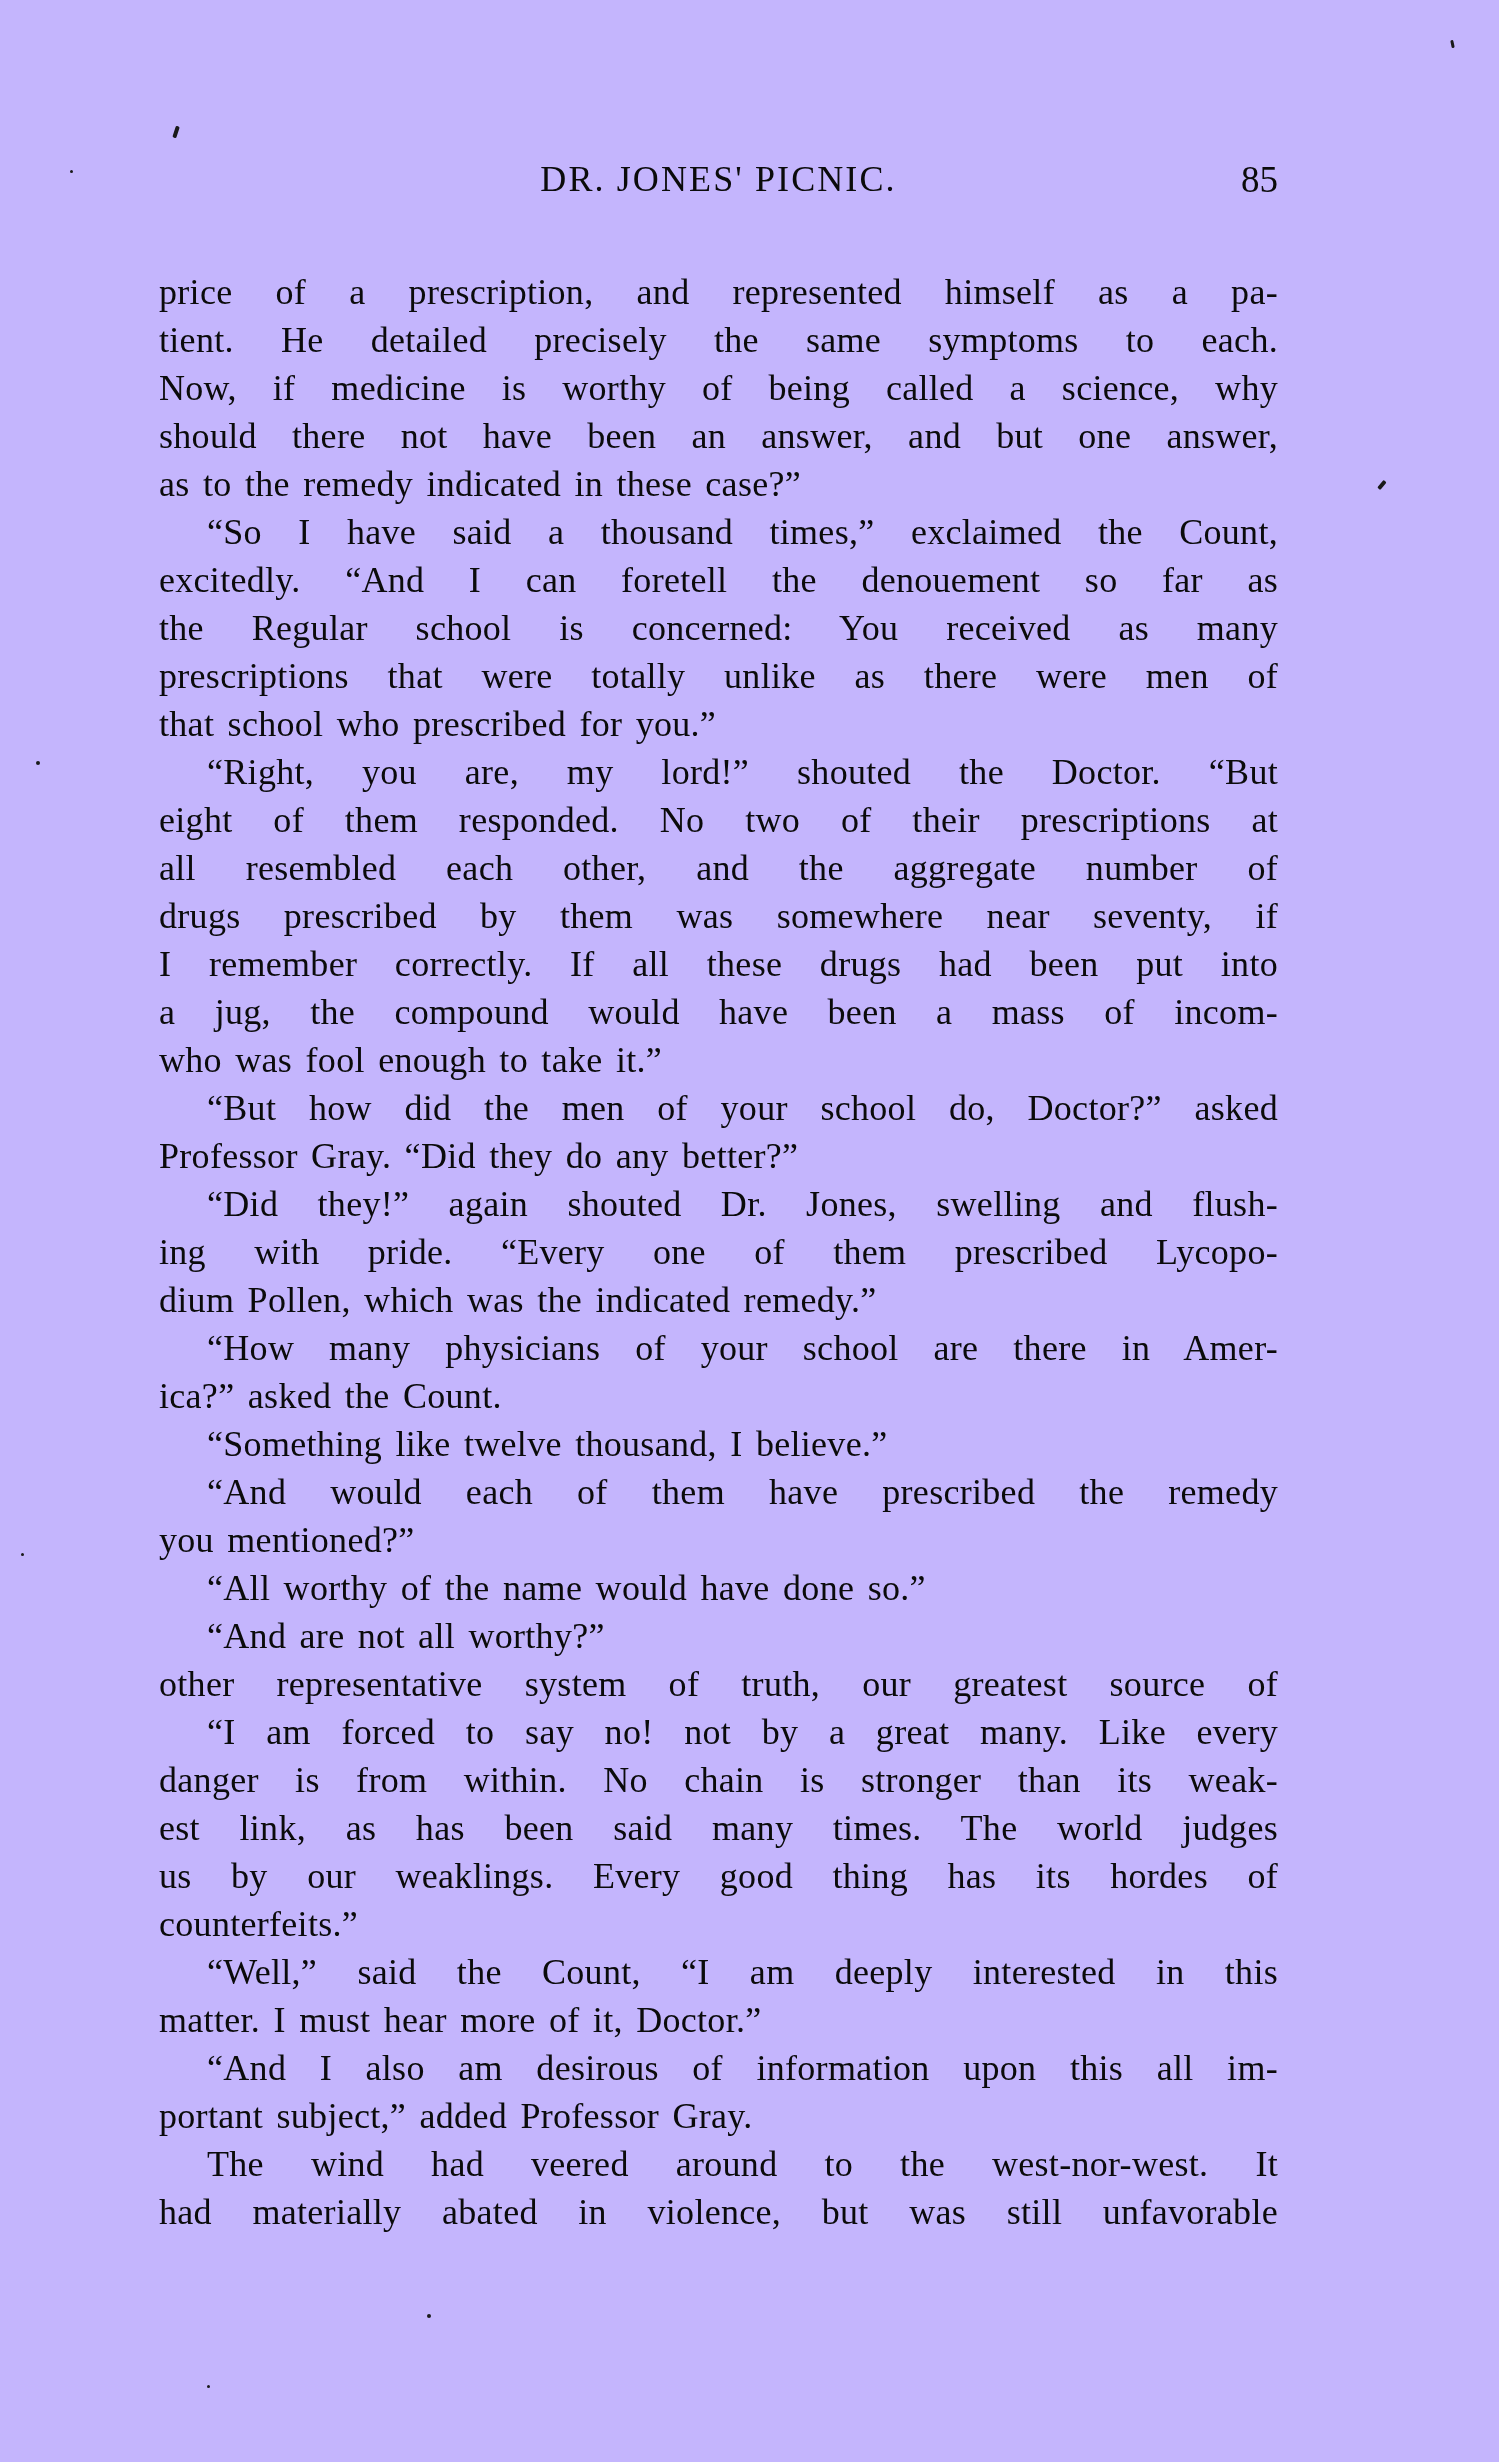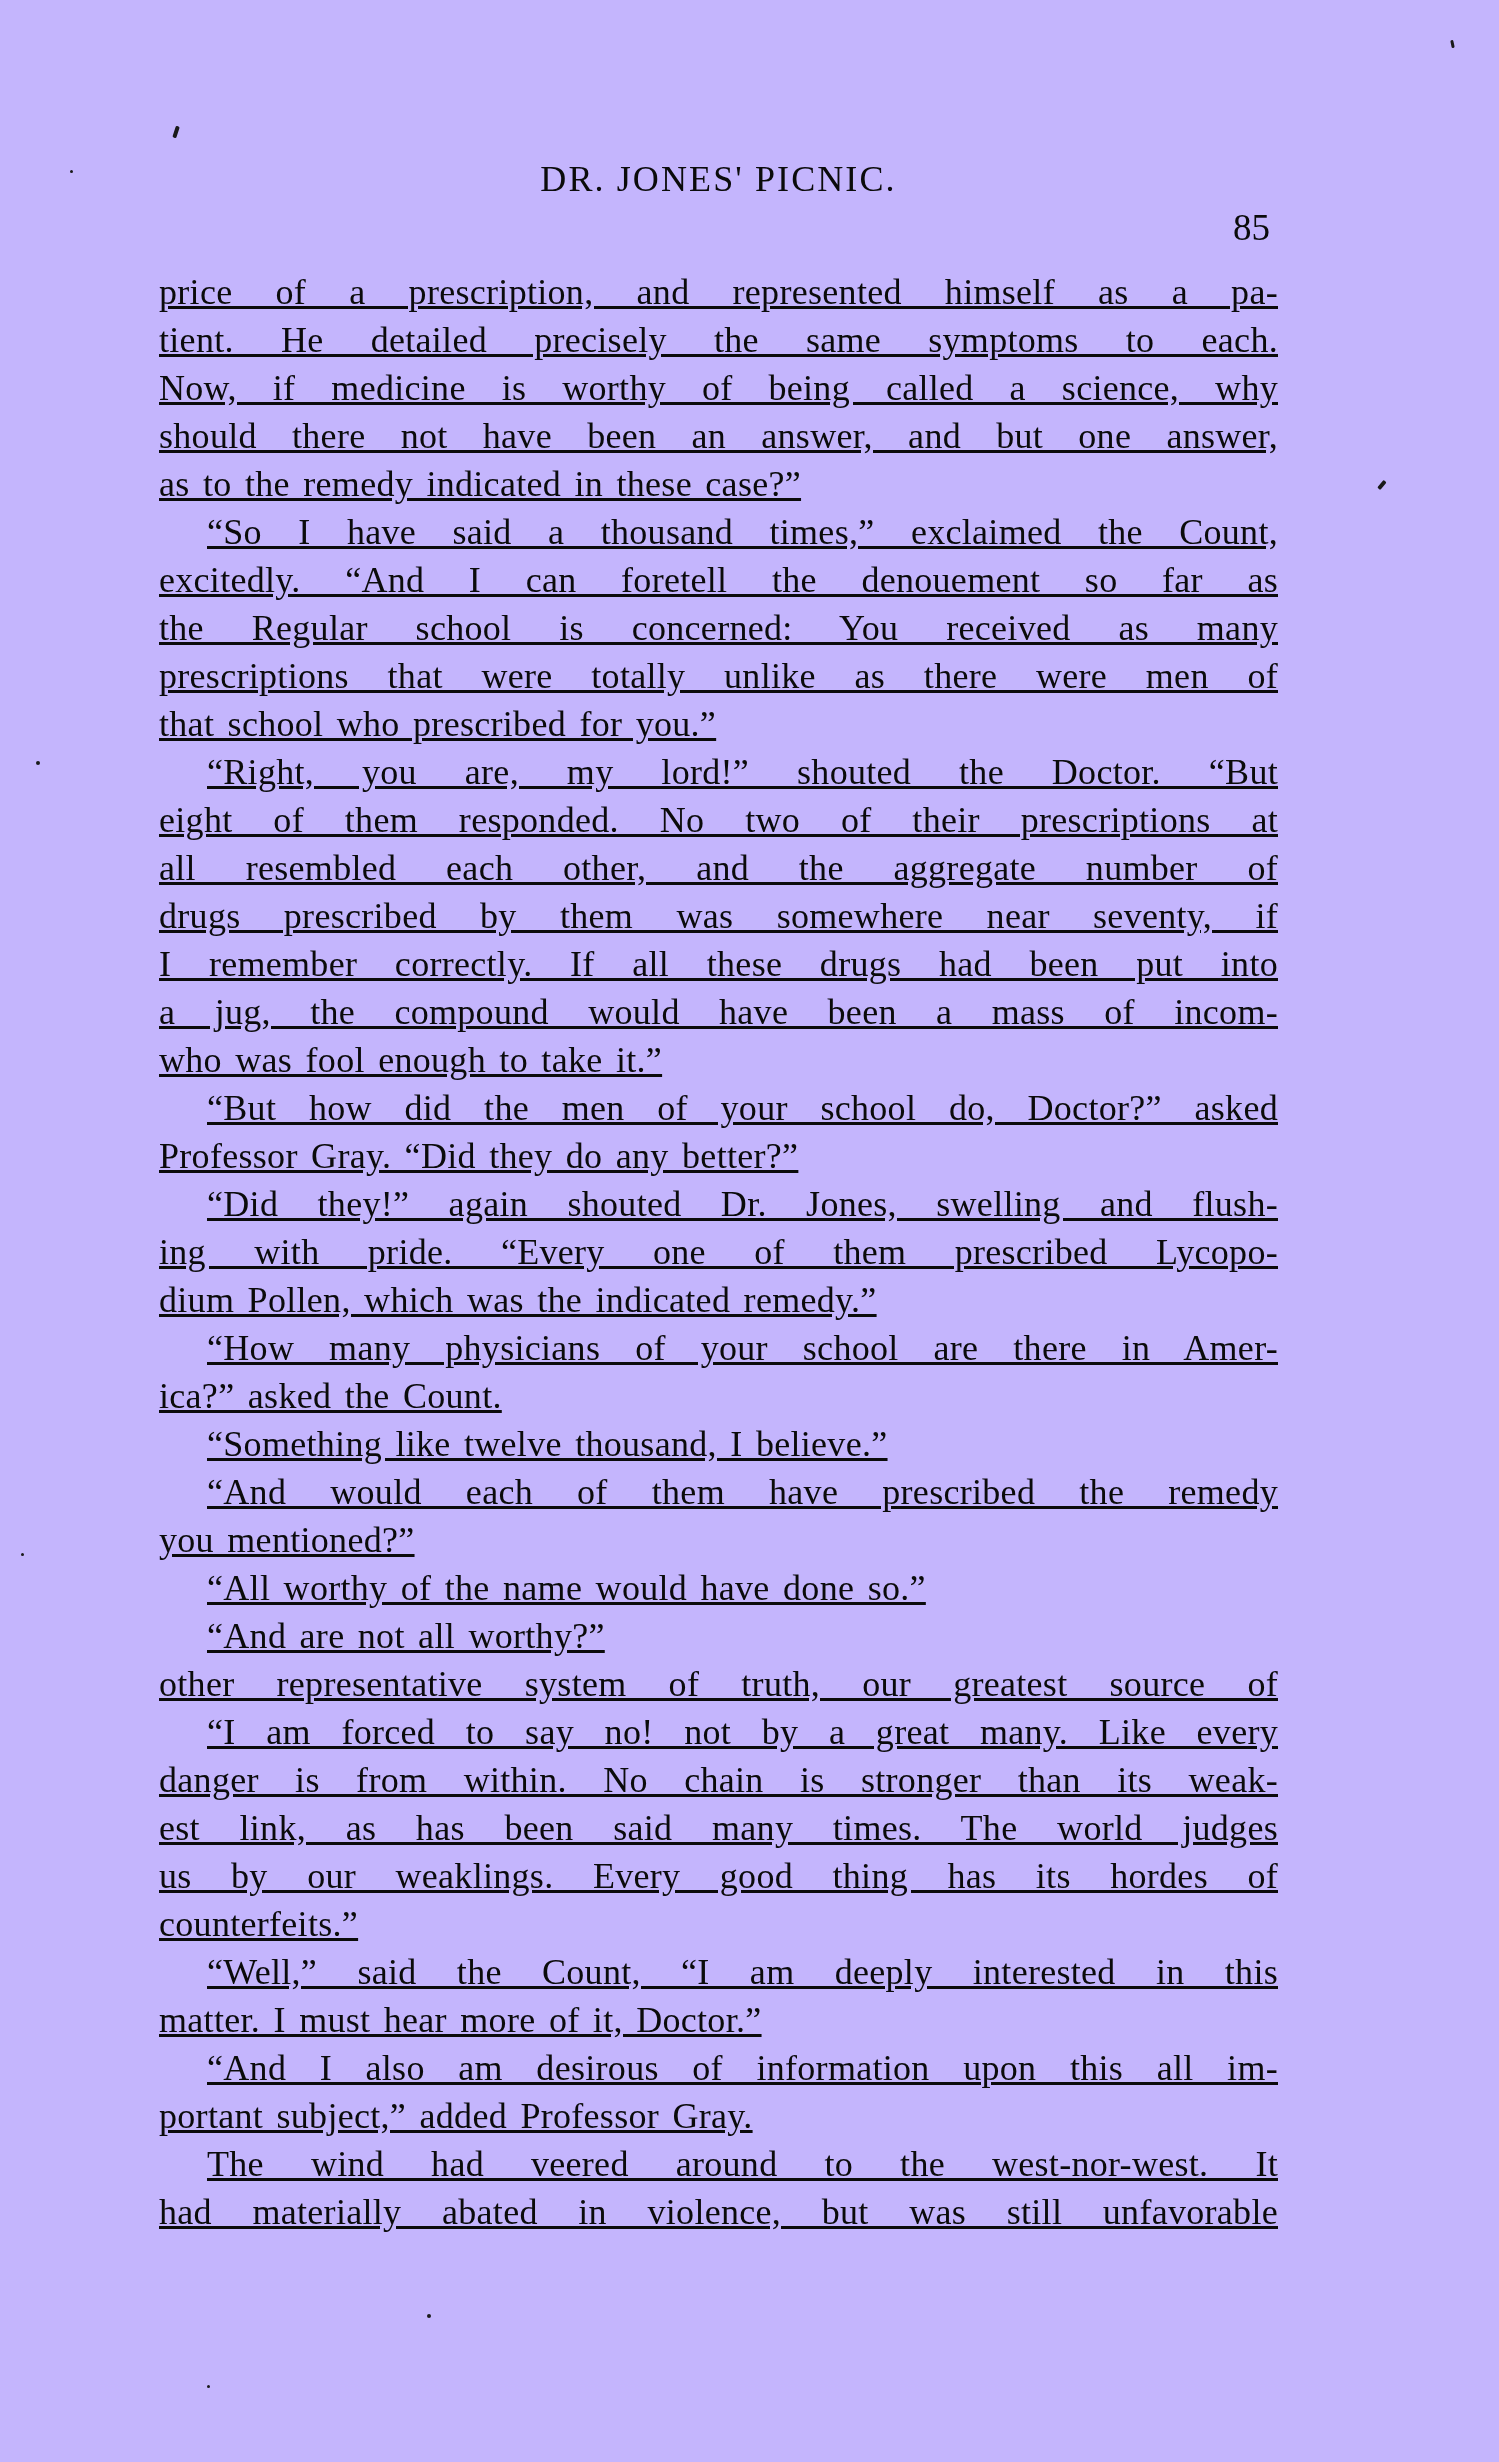--- a/index.html
+++ b/index.html
@@ -23,43 +23,42 @@
     display: block;
     text-align: center;
     font-size: 36px;
     letter-spacing: 2.1px;
     line-height: 41px;
     white-space: nowrap;
   }
   .page-number {
     position: absolute;
     top: 0;
-    right: 8px;
+    right: 0;
     font-size: 37px;
     line-height: 41px;
-    margin-top: 48px;
   }
   .body-text {
     position: absolute;
     top: 268px;
     left: 159px;
     width: 1119px;
   }
   .body-text p { margin: 0; padding: 0; }
   .line {
     font-size: 36px;
     line-height: 48px;
     height: 48px;
     word-spacing: 4.1px;
     letter-spacing: 0.3px;
     text-align: justify;
     text-align-last: justify;
     white-space: nowrap; 
   }
-  .line { white-space: normal; text-decoration: underline; }
+  .line { white-space: normal; }
   .line.last {
     text-align: left;
     text-align-last: left;
   }
   .line.ind { text-indent: 48px; }
   .speck {
     position: absolute;
     background: #1a1a1a;
     border-radius: 50%;
   }

